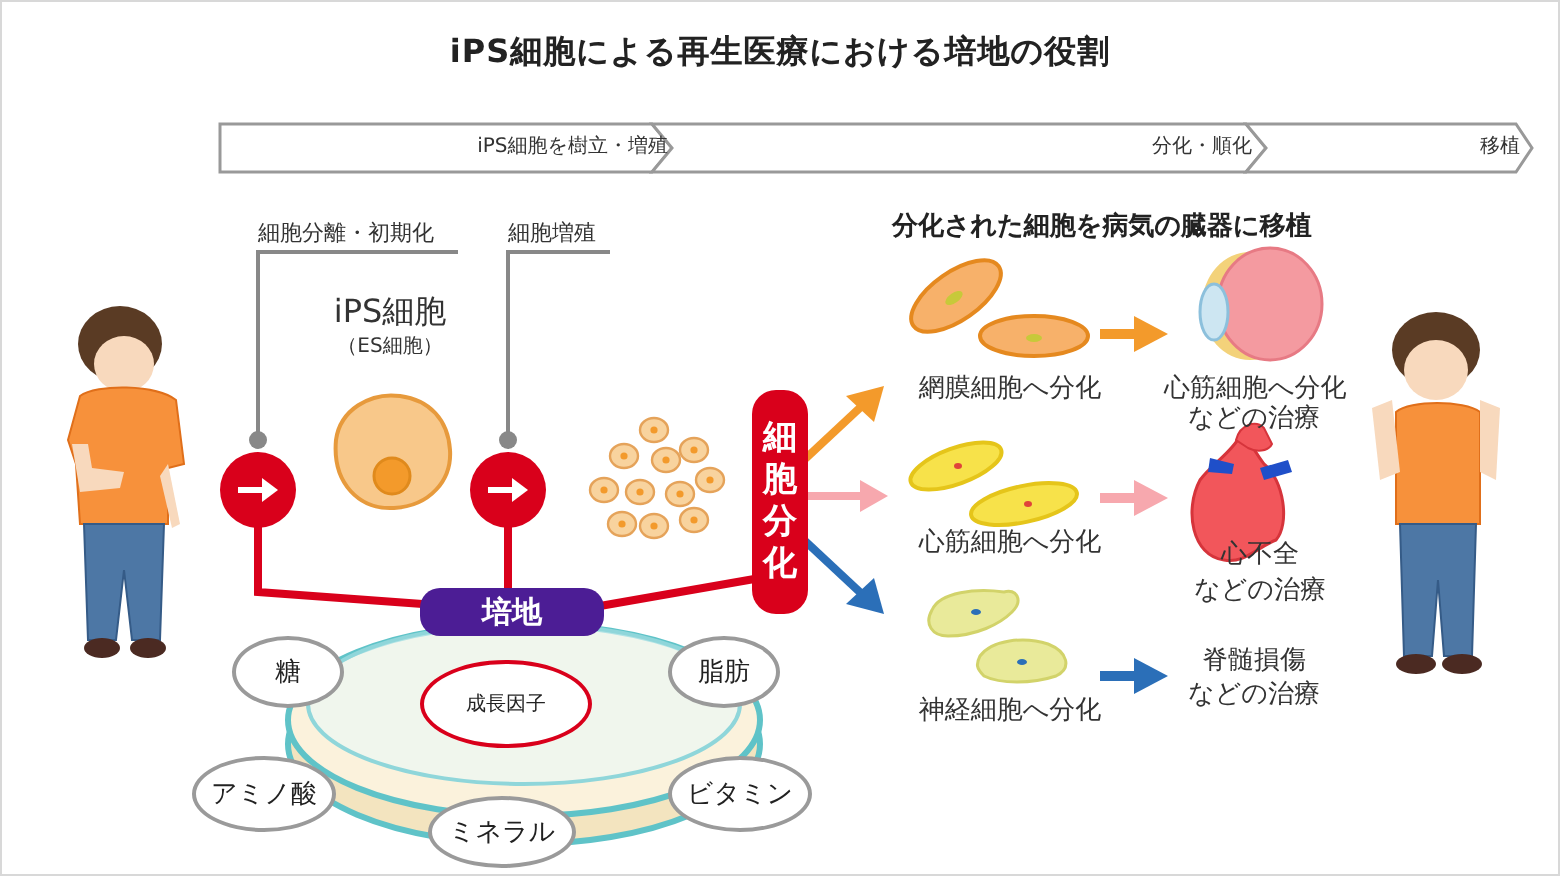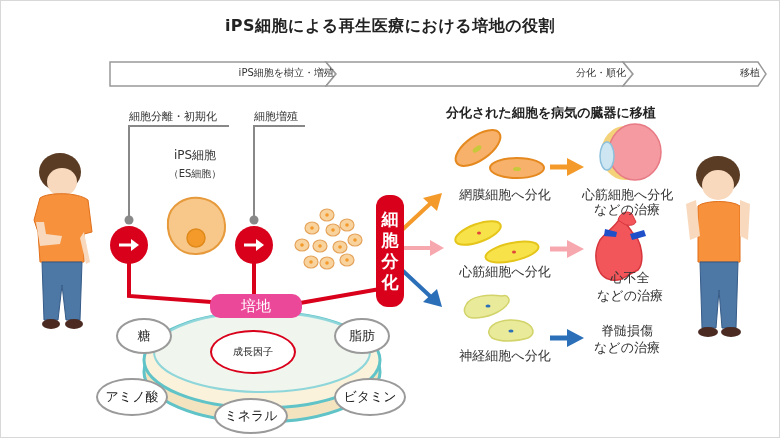--- a/index.html
+++ b/index.html
@@ -5,21 +5,21 @@
   html,body{margin:0;padding:0;background:#fff;}
   body{width:780px;height:438px;overflow:hidden;position:relative;font-family:"DejaVu Sans","Liberation Sans",sans-serif;}
   .frame{position:absolute;left:0;top:0;width:778px;height:436px;border:1px solid #d8d8d8;background:#fff;}
   .title{position:absolute;left:0;top:16px;width:780px;text-align:center;font-size:16px;font-weight:bold;color:#222;letter-spacing:0.5px;}
   .abs{position:absolute;}
   .lbl{position:absolute;font-size:11px;color:#333;white-space:nowrap;}
   .cap{position:absolute;font-size:13px;color:#333;text-align:center;white-space:nowrap;line-height:15px;}
   .bubble{position:absolute;border:2px solid #9a9a9a;border-radius:50%;background:#fff;font-size:13px;color:#222;display:flex;align-items:center;justify-content:center;}
   .bubble.red{border-color:#d9001b;}
   .red-circ{position:absolute;width:38px;height:38px;border-radius:50%;background:#d9001b;display:flex;align-items:center;justify-content:center;}
-  .badge-h{position:absolute;background:#ec4899;color:#fff;font-weight:normal;font-size:15px;border-radius:10px;display:flex;align-items:center;justify-content:center;}
+  .badge-h{position:absolute;background:#4c1d95;color:#fff;font-weight:bold;font-size:15px;border-radius:10px;display:flex;align-items:center;justify-content:center;}
   .badge-v{position:absolute;background:#d9001b;color:#fff;font-weight:bold;font-size:17px;border-radius:12px;display:flex;flex-direction:column;align-items:center;justify-content:center;line-height:21px;}
   .step-label{position:absolute;font-size:10px;color:#333;text-align:right;white-space:nowrap;}
   .sub-head{position:absolute;font-size:13px;font-weight:bold;color:#222;white-space:nowrap;margin-left:18px;}
 </style>
 </head>
 <body>
 
 <div class="frame"></div>
 
 <div class="title">iPS細胞による再生医療における培地の役割</div>
@@ -134,21 +134,21 @@
     <ellipse cx="718" cy="185" rx="16" ry="15" fill="#f8d9bd"></ellipse>
     <path d="M698,206 C705,200 732,200 740,206 L740,262 L698,262 Z" fill="#f7913b" stroke="#e06f1a" stroke-width="1"></path>
     <path d="M686,204 L696,200 L700,236 L690,240 Z" fill="#f8d9bd"></path>
     <path d="M740,200 L750,204 L748,240 L740,236 Z" fill="#f8d9bd"></path>
     <path d="M700,262 L738,262 L736,328 L722,328 L719,290 L716,328 L702,328 Z" fill="#4d77a5" stroke="#355b87" stroke-width="1"></path>
     <ellipse cx="708" cy="332" rx="10" ry="5" fill="#4b2a22"></ellipse>
     <ellipse cx="731" cy="332" rx="10" ry="5" fill="#4b2a22"></ellipse>
   </g>
 </svg>
 
-<div class="cap" style="left:160px;top:148px;width:70px;font-size:12px">iPS細胞</div>
+<div class="cap" style="left:160px;top:148px;width:70px;font-size:16px">iPS細胞</div>
 <div class="cap" style="left:155px;top:166px;width:80px;font-size:10px">（ES細胞）</div>
 
 <div class="red-circ" style="left:110px;top:226px">
   <svg width="22" height="14">
       <line x1="1" y1="7" x2="14" y2="7" stroke="#fff" stroke-width="3"></line>
       <polygon points="21,7 13,1 13,13" fill="#fff"></polygon>
     </svg>
 </div>
 <div class="red-circ" style="left:235px;top:226px">
   <svg width="22" height="14">

